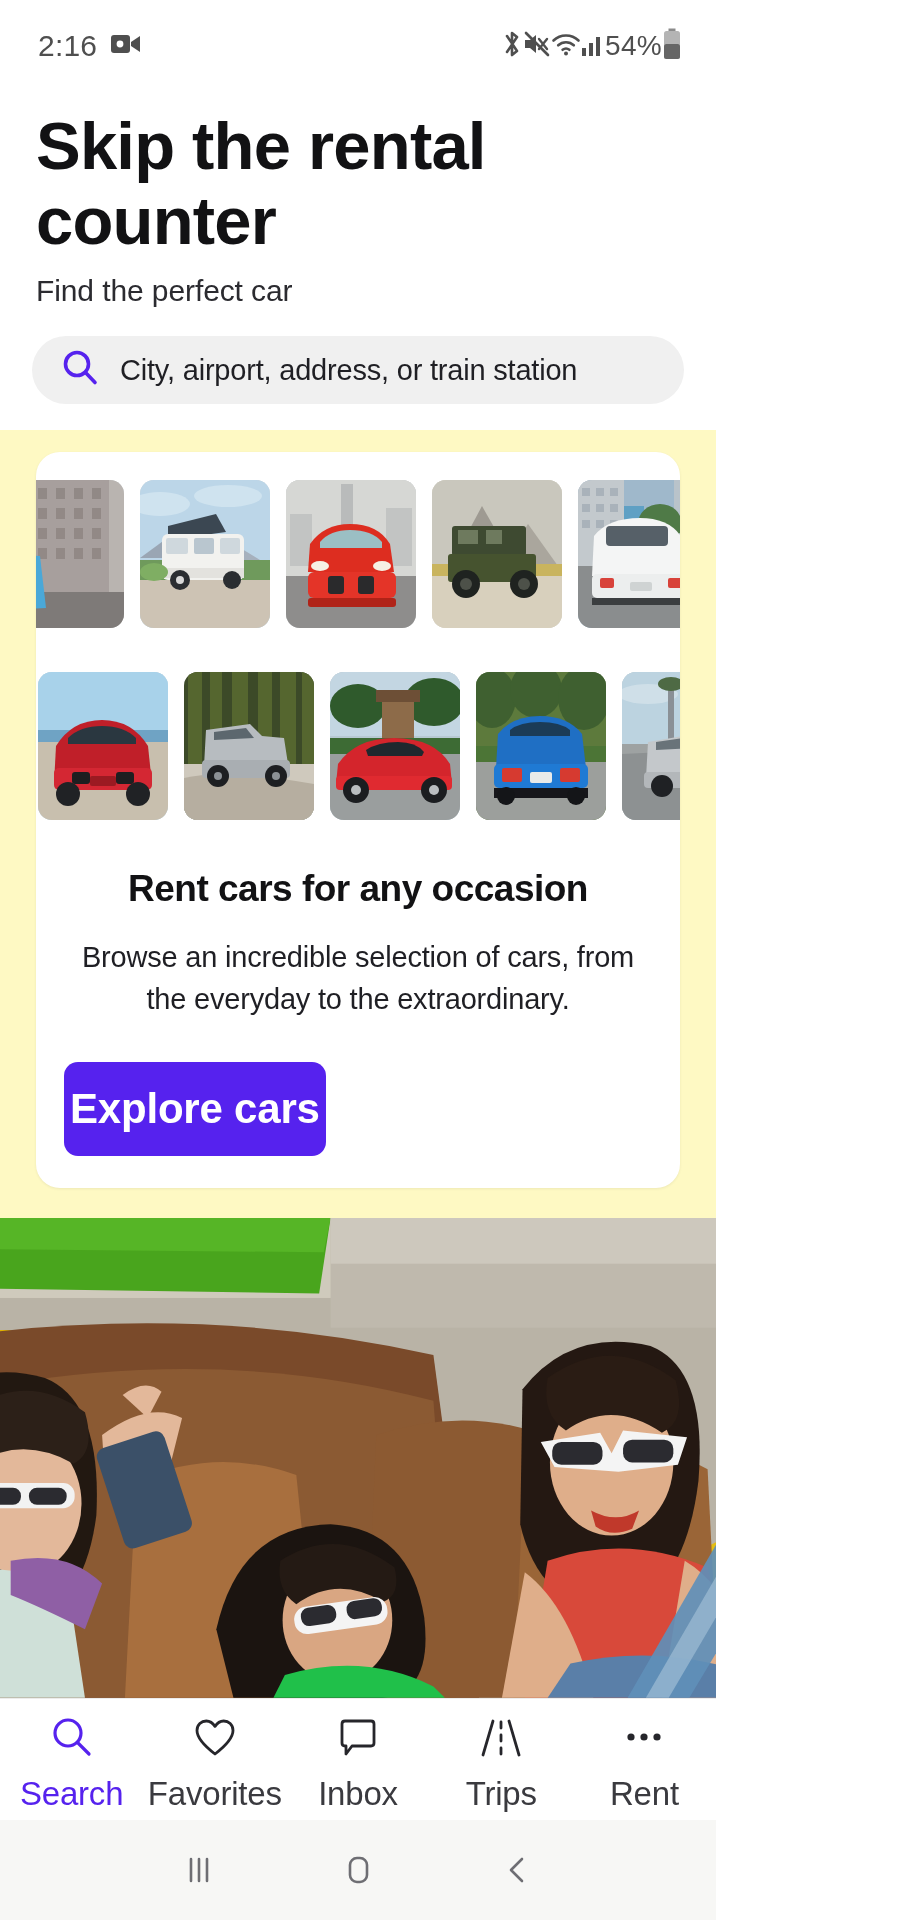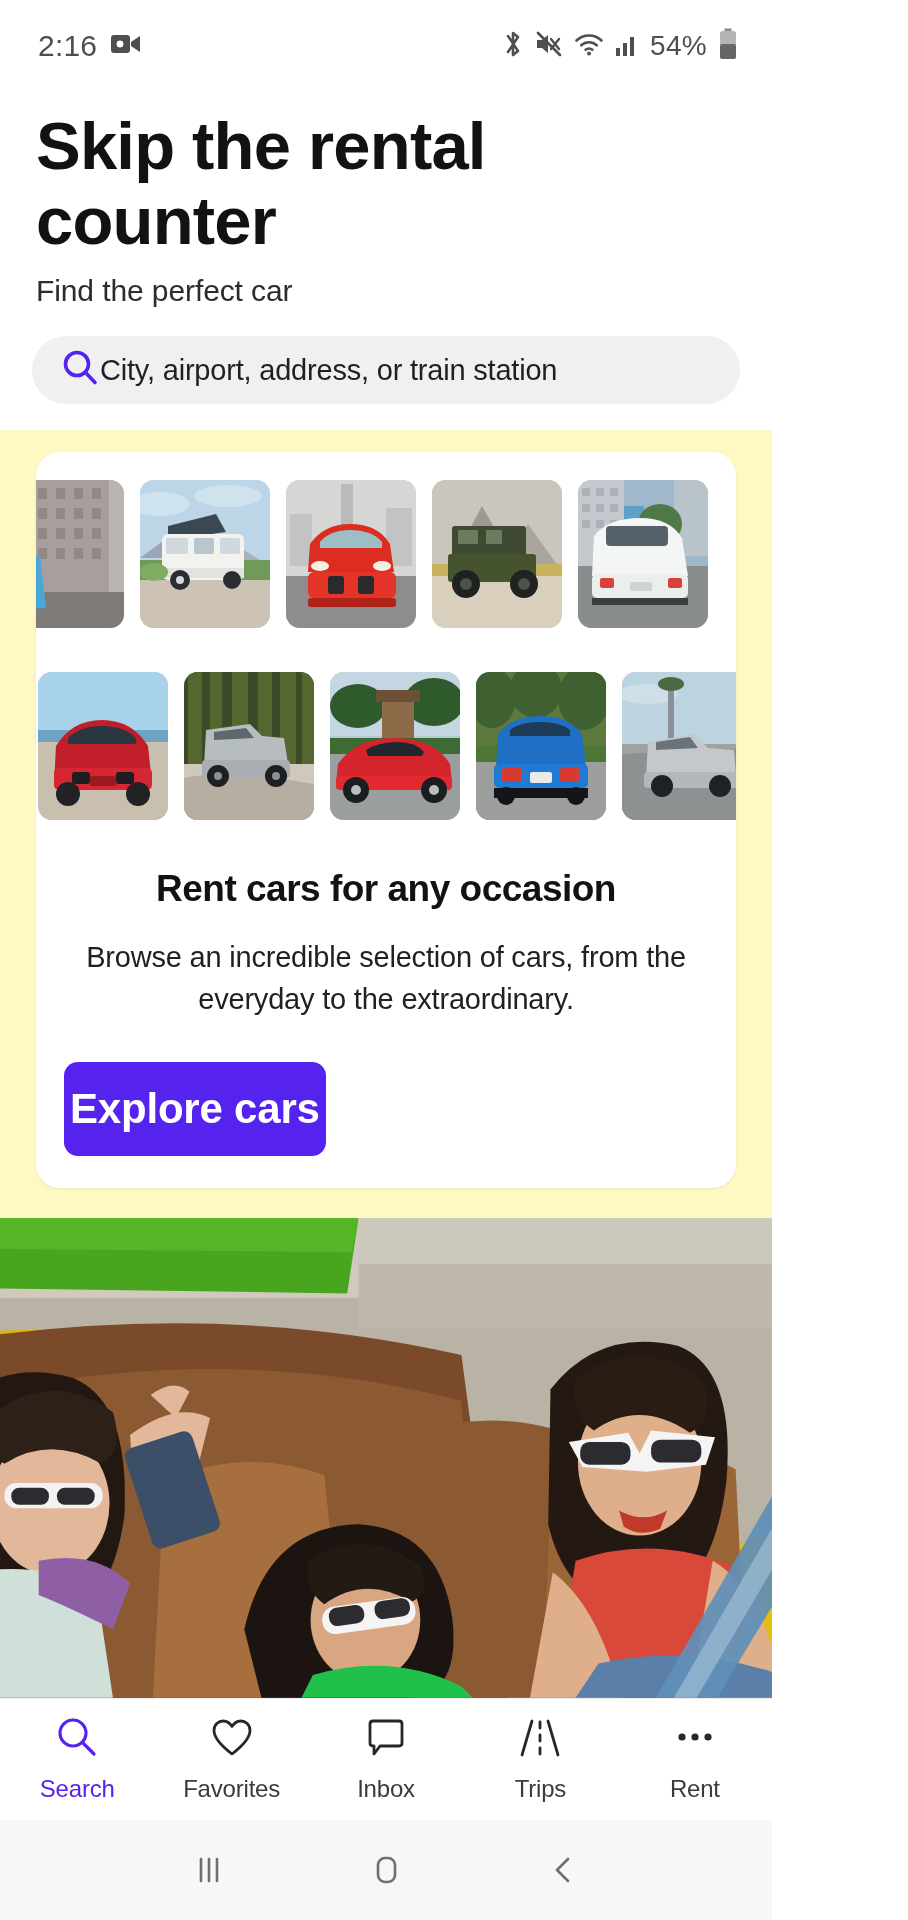--- a/index.html
+++ b/index.html
@@ -9,21 +9,21 @@
   }
   body {
     width: 908px;
     height: 1920px;
     overflow: hidden;
     font-family: "Liberation Sans", sans-serif;
     position: relative;
     -webkit-font-smoothing: antialiased;
   }
   .phone {
-    width: 772px;
+    width: 716px;
     height: 1920px;
     position: relative;
     background: #ffffff;
     display: flex;
     flex-direction: column;
   }
 
   
   .statusbar {
     height: 92px;
@@ -42,21 +42,20 @@
     gap: 14px;
   }
   .sb-time {
     font-size: 30px;
     color: #4f4f4f;
     letter-spacing: 0.2px;
   }
   .sb-right {
     display: flex;
     align-items: center;
-    gap: 11px;
   }
   .sb-battery-text {
     font-size: 28px;
     color: #4f4f4f;
     letter-spacing: 0.3px;
   }
   .icn { display: block; }
 
   
   .header {
@@ -86,20 +85,21 @@
     flex: 0 0 auto;
   }
   .searchbar {
     height: 68px;
     border-radius: 40px;
     background: #f0f0f0;
     display: flex;
     align-items: center;
     padding: 0 28px;
     box-sizing: border-box;
+    gap: 20px;
   }
   .search-ph {
     font-size: 29px;
     color: #1f1f24;
     letter-spacing: -0.2px;
   }
 
   
   .body {
     flex: 1 1 auto;
@@ -195,21 +195,21 @@
   }
   .tab {
     flex: 1 1 0;
     display: flex;
     flex-direction: column;
     align-items: center;
     gap: 10px;
     cursor: pointer;
   }
   .tab-label {
-    font-size: 24px;
+    font-size: 33px;
     color: #3a3a3f;
     letter-spacing: -0.2px;
   }
   .tab.active .tab-label { color: #5622ee; }
 
   
   .androidnav {
     flex: 0 0 100px;
     height: 100px;
     background: #f7f7f5;

